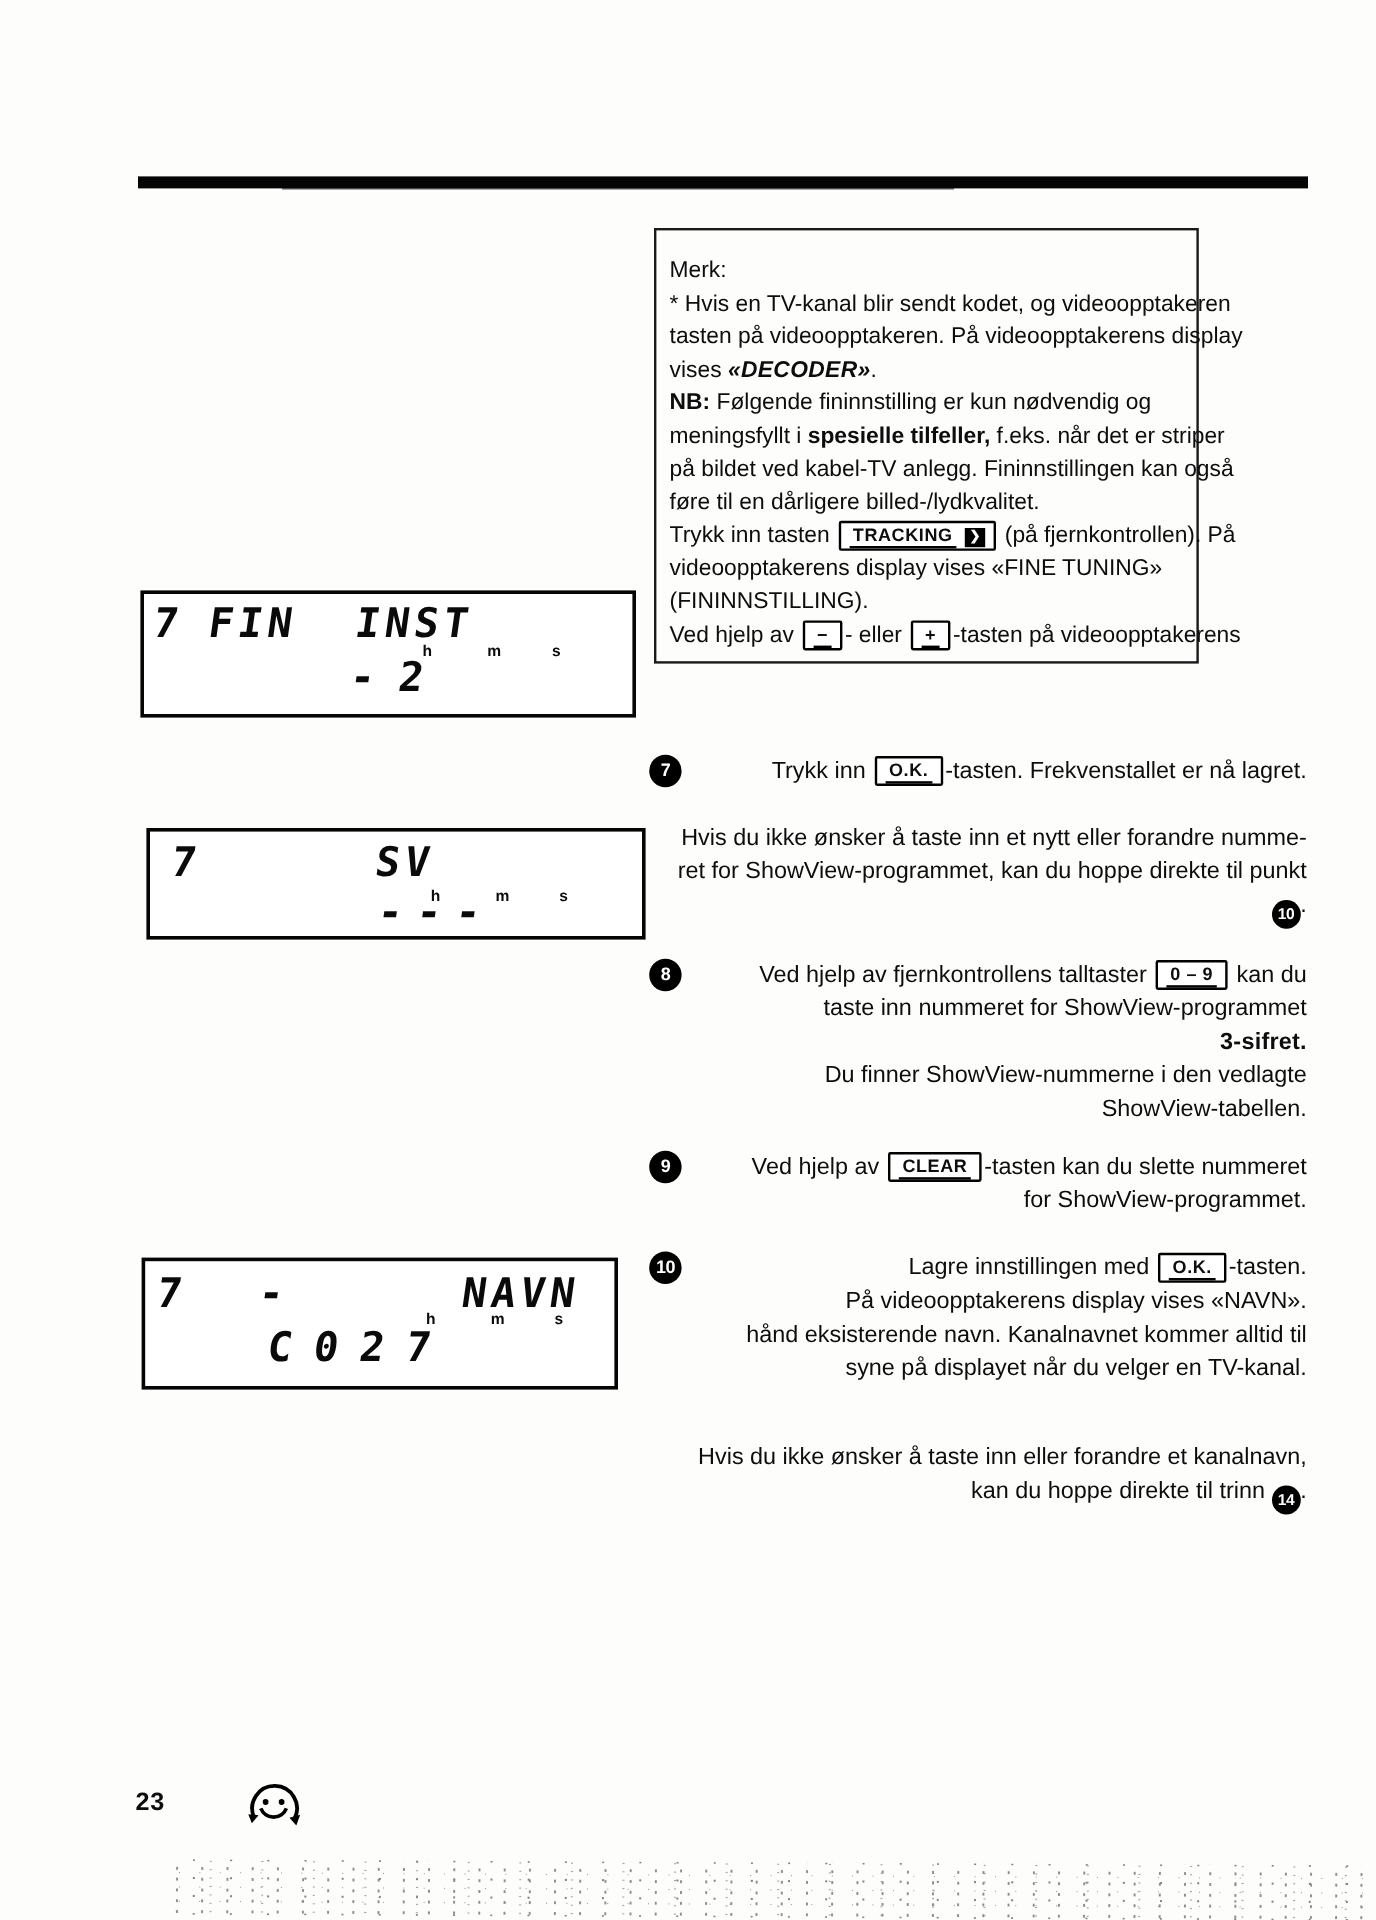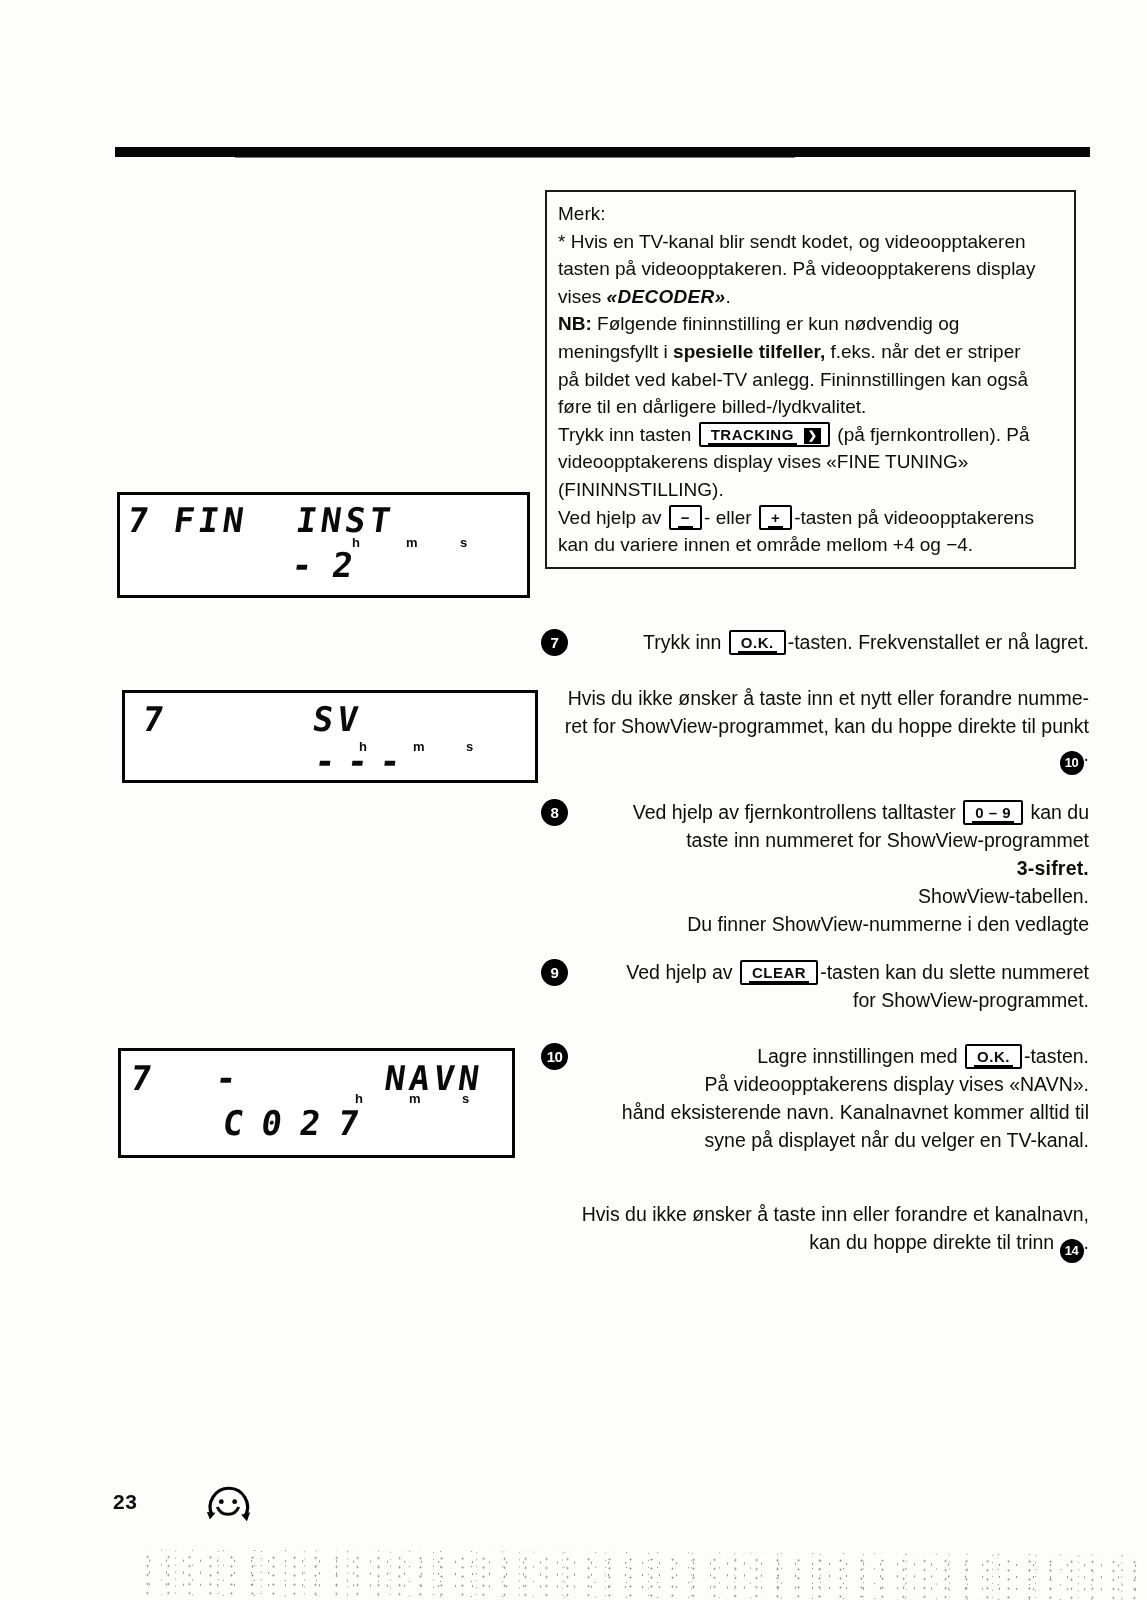--- a/index.html
+++ b/index.html
@@ -4,22 +4,22 @@
 <style>
   html,body{margin:0;padding:0;background:#d9d9d9;}
   .page{position:relative;width:1147px;height:1600px;background:#fdfdfc;overflow:hidden;
         font-family:"Liberation Sans",sans-serif;color:#0d0d0d;}
 
   
   .topbar{position:absolute;left:115px;top:147px;width:975px;height:10px;background:#050505;}
   .topbar:after{content:"";position:absolute;left:120px;top:9px;width:560px;height:2px;background:#050505;opacity:.55;}
 
   
-  #note-box{position:absolute;left:545px;top:190px;width:531px;box-sizing:border-box;
-            border:2px solid #1a1a1a;padding:8px 8px 8px 11px;
+  #note-box{position:absolute;left:545px;top:190px;width:454px;box-sizing:border-box;
+            border:2px solid #1a1a1a;padding:20px 8px 8px 11px;
             font-size:19px;line-height:27.6px;}
   .note-line{white-space:nowrap;}
   .note-line b.ital{font-style:italic;letter-spacing:.3px;}
 
   
   .keycap{display:inline-block;border:2px solid #000;border-radius:2px;padding:0 7px 1px;
           margin:0 2px;vertical-align:1px;line-height:19px;background:#fff;white-space:nowrap;}
   .kc-label{font-weight:700;font-size:15px;letter-spacing:.5px;border-bottom:2px solid #000;padding:0 3px;}
   .kc-icon{display:inline-block;background:#000;color:#fff;font-size:11px;line-height:13px;
            padding:1px 4px 2px;margin-left:7px;font-weight:700;vertical-align:1px;}
@@ -99,21 +99,20 @@
       <div class="note-line"><span>tasten på videoopptakeren. På videoopptakerens display</span></div>
       <div class="note-line"><span>vises </span><b class="ital">«DECODER»</b><span>.</span></div>
       <div class="note-line"><b>NB:</b><span> Følgende fininnstilling er kun nødvendig og</span></div>
       <div class="note-line"><span>meningsfyllt i </span><b>spesielle tilfeller,</b><span> f.eks. når det er striper</span></div>
       <div class="note-line"><span>på bildet ved kabel-TV anlegg. Fininnstillingen kan også</span></div>
       <div class="note-line"><span>føre til en dårligere billed-/lydkvalitet.</span></div>
       <div class="note-line"><span>Trykk inn tasten </span><span class="keycap"><span class="kc-label">TRACKING</span><span class="kc-icon">❯</span></span><span> (på fjernkontrollen). På</span></div>
       <div class="note-line"><span>videoopptakerens display vises «FINE TUNING»</span></div>
       <div class="note-line"><span>(FININNSTILLING).</span></div>
       <div class="note-line"><span>Ved hjelp av </span><span class="keycap"><span class="kc-label">−</span></span><span>- eller </span><span class="keycap"><span class="kc-label">+</span></span><span>-tasten på videoopptakerens</span></div>
-      <div class="note-line"><span>kan du variere innen et område mellom +4 og −4.</span></div>
     </div>
 
   <div class="display" id="disp-0">
     <div class="r1">
         <span>7</span>
         <span>FIN  INST</span>
       </div>
     <div class="units">
         <span>h</span>
         <span>m</span>
@@ -161,22 +160,22 @@
         <div class="line"><span>ret for ShowView-programmet, kan du hoppe direkte til punkt</span></div>
         <div class="line"><span class="circ inline-circ">10</span><span>.</span></div>
       </div>
     </div>
   <div class="flow step" id="flow-2">
       <span class="circ badge">8</span>
       <div class="body">
         <div class="line"><span>Ved hjelp av fjernkontrollens talltaster </span><span class="keycap"><span class="kc-label">0 – 9</span></span><span> kan du</span></div>
         <div class="line"><span>taste inn nummeret for ShowView-programmet</span></div>
         <div class="line"><b>3-sifret.</b></div>
+        <div class="line"><span>Du finner ShowView-nummerne i den vedlagte</span></div>
         <div class="line"><span>ShowView-tabellen.</span></div>
-        <div class="line"><span>Du finner ShowView-nummerne i den vedlagte</span></div>
       </div>
     </div>
   <div class="flow step" id="flow-3">
       <span class="circ badge">9</span>
       <div class="body">
         <div class="line"><span>Ved hjelp av </span><span class="keycap"><span class="kc-label">CLEAR</span></span><span>-tasten kan du slette nummeret</span></div>
         <div class="line"><span>for ShowView-programmet.</span></div>
       </div>
     </div>
   <div class="flow step" id="flow-4">

